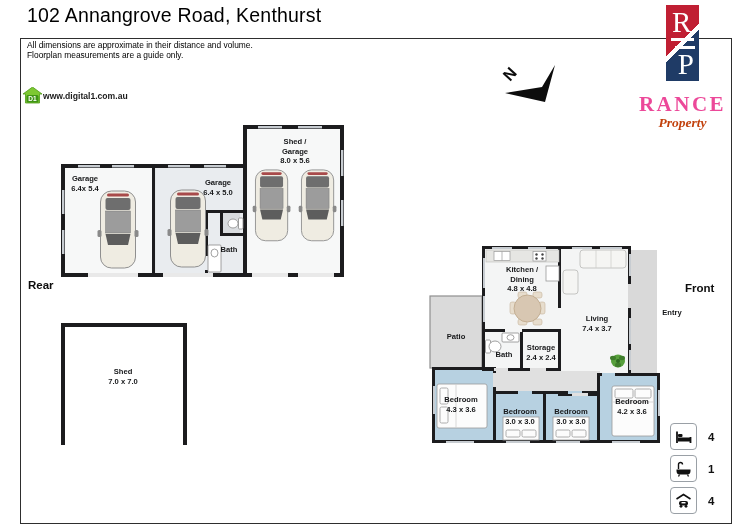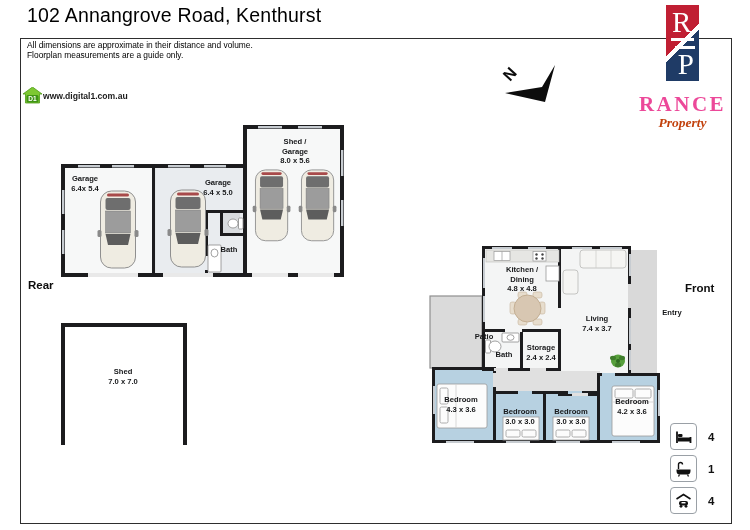--- a/index.html
+++ b/index.html
@@ -302,21 +302,21 @@
     <div>Dining</div>
     <div>4.8 x 4.8</div>
   </div>
   <div class="lbl" style="left:597px;top:314px;">
     <div>Living</div>
     <div>7.4 x 3.7</div>
   </div>
   <div class="lbl" style="left:644px;top:308px;margin-left:28px;">
     <div>Entry</div>
   </div>
-  <div class="lbl" style="left:456px;top:332px;margin-left:28px;">
+  <div class="lbl" style="left:456px;top:332px;">
     <div>Patio</div>
   </div>
   <div class="lbl" style="left:504px;top:350px;">
     <div>Bath</div>
   </div>
   <div class="lbl" style="left:541px;top:343px;">
     <div>Storage</div>
     <div>2.4 x 2.4</div>
   </div>
   <div class="lbl" style="left:461px;top:395px;">

